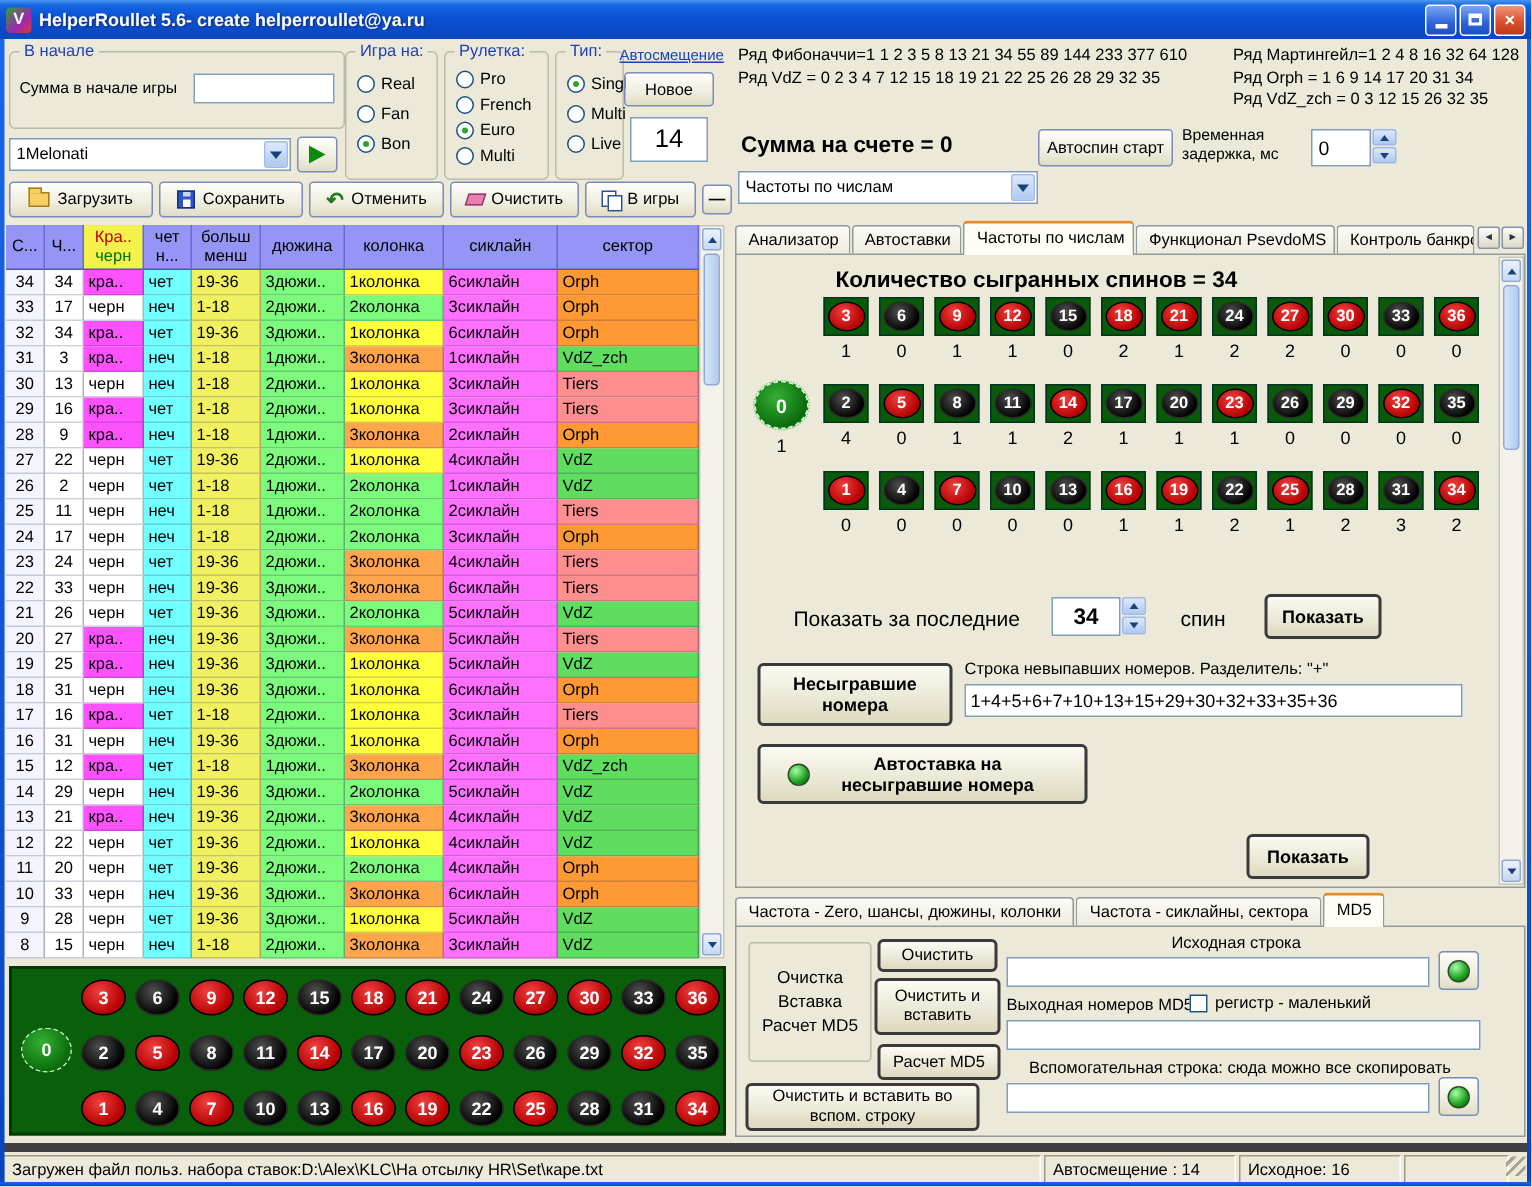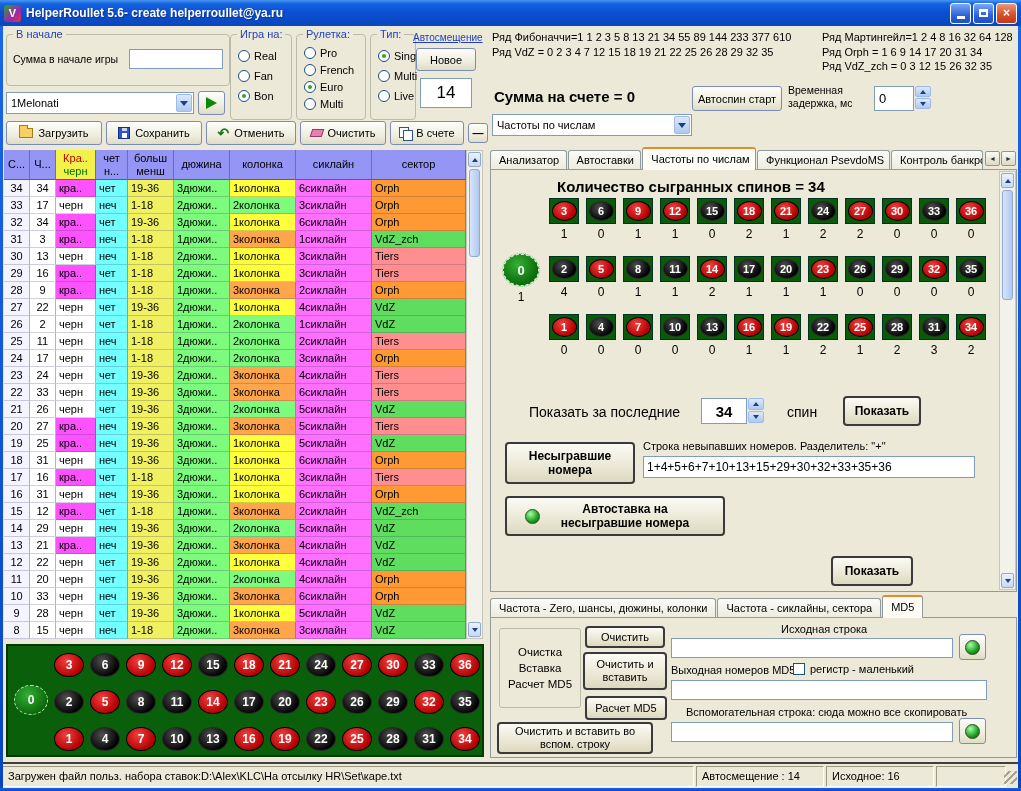--- a/index.html
+++ b/index.html
@@ -102,21 +102,21 @@
   .tabstrip { position:absolute; display:flex; align-items:flex-end; }
   .tab { height:20px; line-height:19px; padding:0 8px; background:linear-gradient(180deg,#FBFBF8,#EDEBDC);
     border:1px solid #919B9C; border-bottom:none; border-radius:3px 3px 0 0; margin-right:1px;
     white-space:nowrap; overflow:hidden; }
   .tab.active { height:23px; line-height:21px; background:#FDFDF6; border-top:2px solid #E68B2C; position:relative; z-index:3; }
   .panel { position:absolute; background:#ECE9D8; border:1px solid #919B9C; }
   .tab-arrow { width:15px; height:15px; background:linear-gradient(180deg,#FBFBF4,#DDD9C4); border:1px solid #8A94A8; border-radius:2px;
     display:flex; align-items:center; justify-content:center; font-size:7px; color:#234; }
 
   
-  .statusbar { position:absolute; left:0; top:762px; width:1021px; height:26px; background:#ECE9D8; border-top:2px solid #404040;padding-left:28px; }
+  .statusbar { position:absolute; left:0; top:762px; width:1021px; height:26px; background:#ECE9D8; border-top:6px solid #404040;padding-left:28px; }
   .spanel { position:absolute; top:2px; height:21px; line-height:19px; padding:0 5px; border:1px solid;
     border-color:#9D9A84 #FFF #FFF #9D9A84; overflow:hidden; white-space:nowrap; }
   .grip { position:absolute; right:4px; bottom:4px; width:13px; height:13px;
     background:repeating-linear-gradient(135deg, transparent 0 3px, #A8A48E 3px 5px); }
 
   .big-label { font-size:15px; font-weight:bold; }
   .mid-label { font-size:14px; }
 </style>
 </head>
 <body>
@@ -224,21 +224,21 @@
   <button class="btn abs" style="left:206px;top:121px;width:90px;height:24px">
     <span class="icon-undo">↶</span>
       <span>Отменить</span>
   </button>
   <button class="btn abs" style="left:300px;top:121px;width:86px;height:24px">
     <span class="icon-eraser"></span>
       <span>Очистить</span>
   </button>
   <button class="btn abs" style="left:390px;top:121px;width:74px;height:24px">
     <span class="icon-copy"></span>
-      <span>В счете</span>
+      <span>В игры</span>
   </button>
   <button class="btn abs" style="left:468px;top:123px;width:20px;height:20px;font-weight:bold">—</button>
 
   <div class="abs" style="left:492px;top:30px;width:324px;height:44px;line-height:14.5px;white-space:nowrap;overflow:hidden">
     <div>Ряд Фибоначчи=1 1 2 3 5 8 13 21 34 55 89 144 233 377 610</div>
     <div>Ряд VdZ = 0 2 3 4 7 12 15 18 19 21 22 25 26 28 29 32 35</div>
   </div>
   <div class="abs" style="left:822px;top:30px;width:194px;height:44px;line-height:14.5px;white-space:nowrap;overflow:hidden">
     <div>Ряд Мартингейл=1 2 4 8 16 32 64 128 256</div>
     <div>Ряд Orph = 1 6 9 14 17 20 31 34</div>

